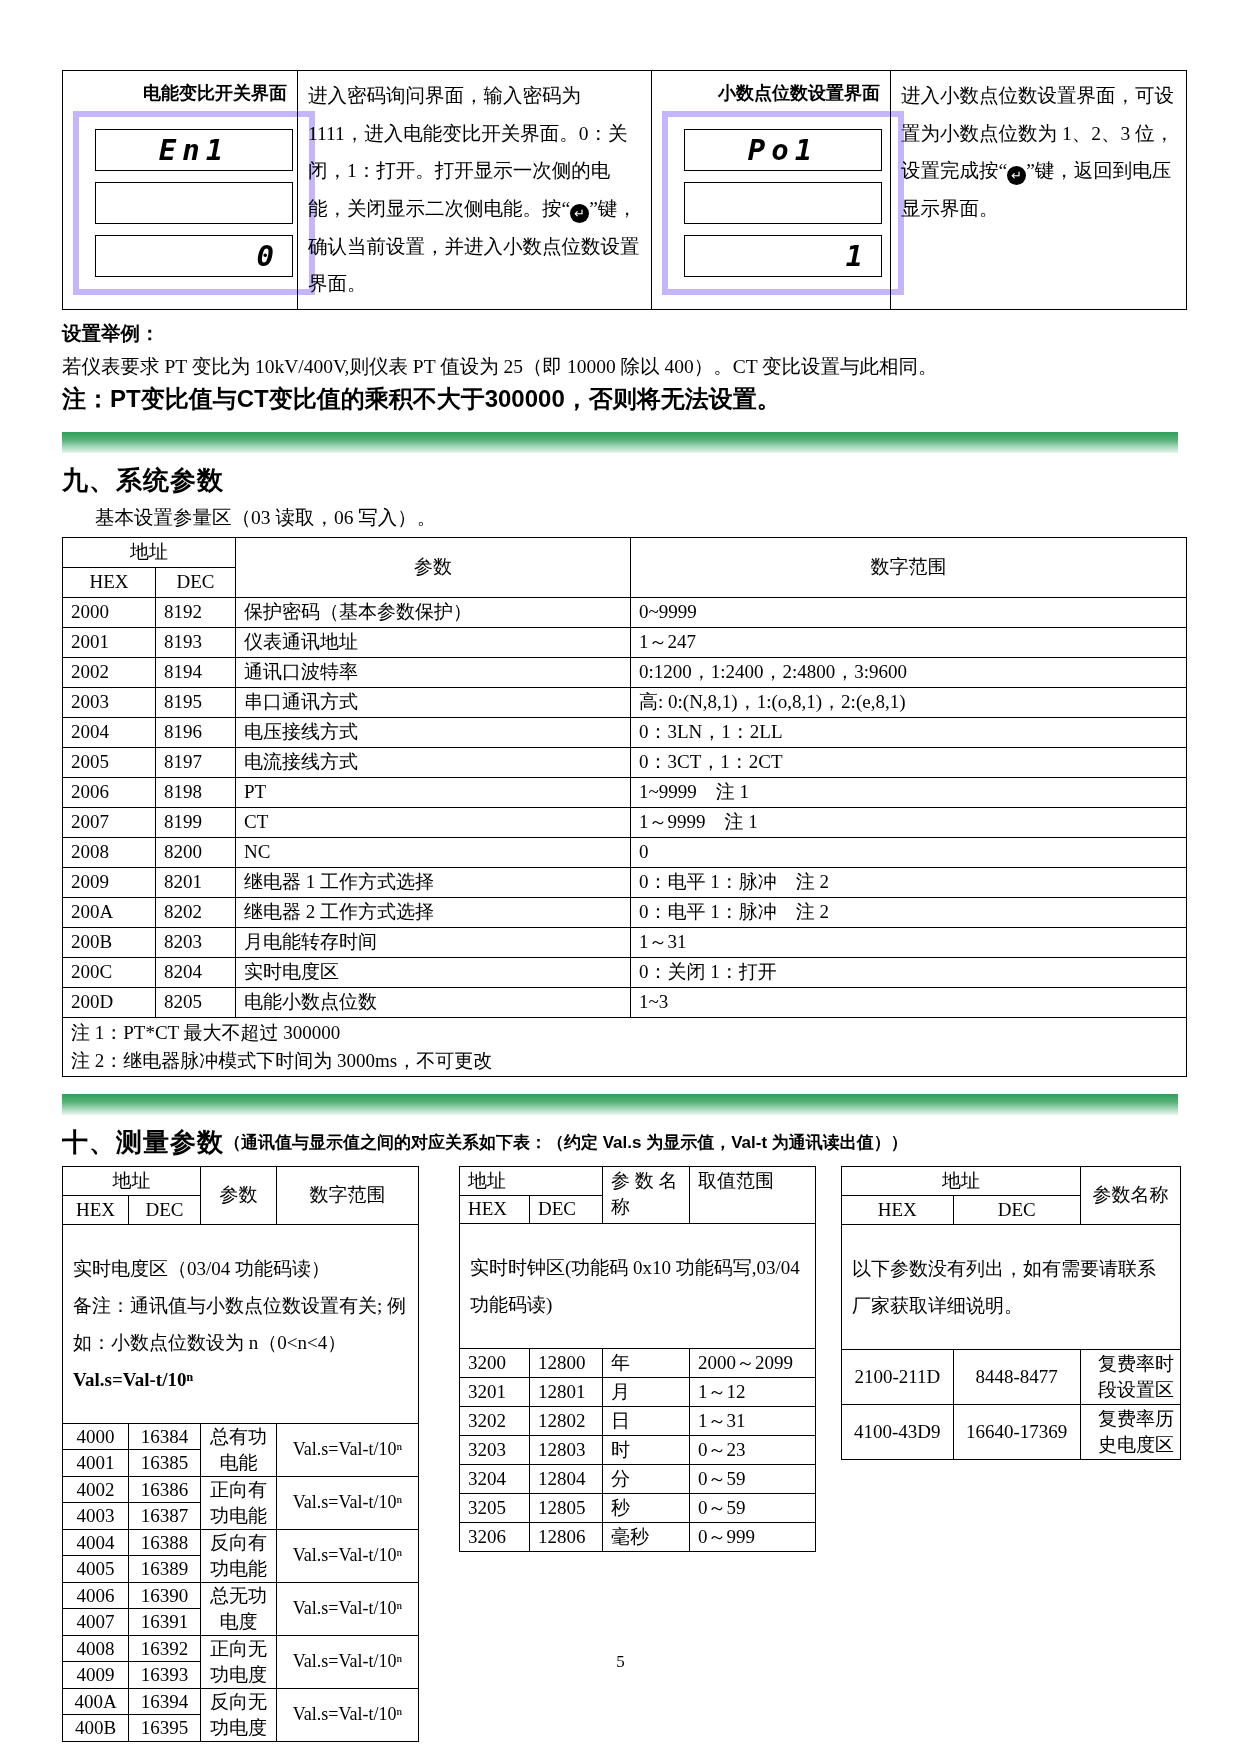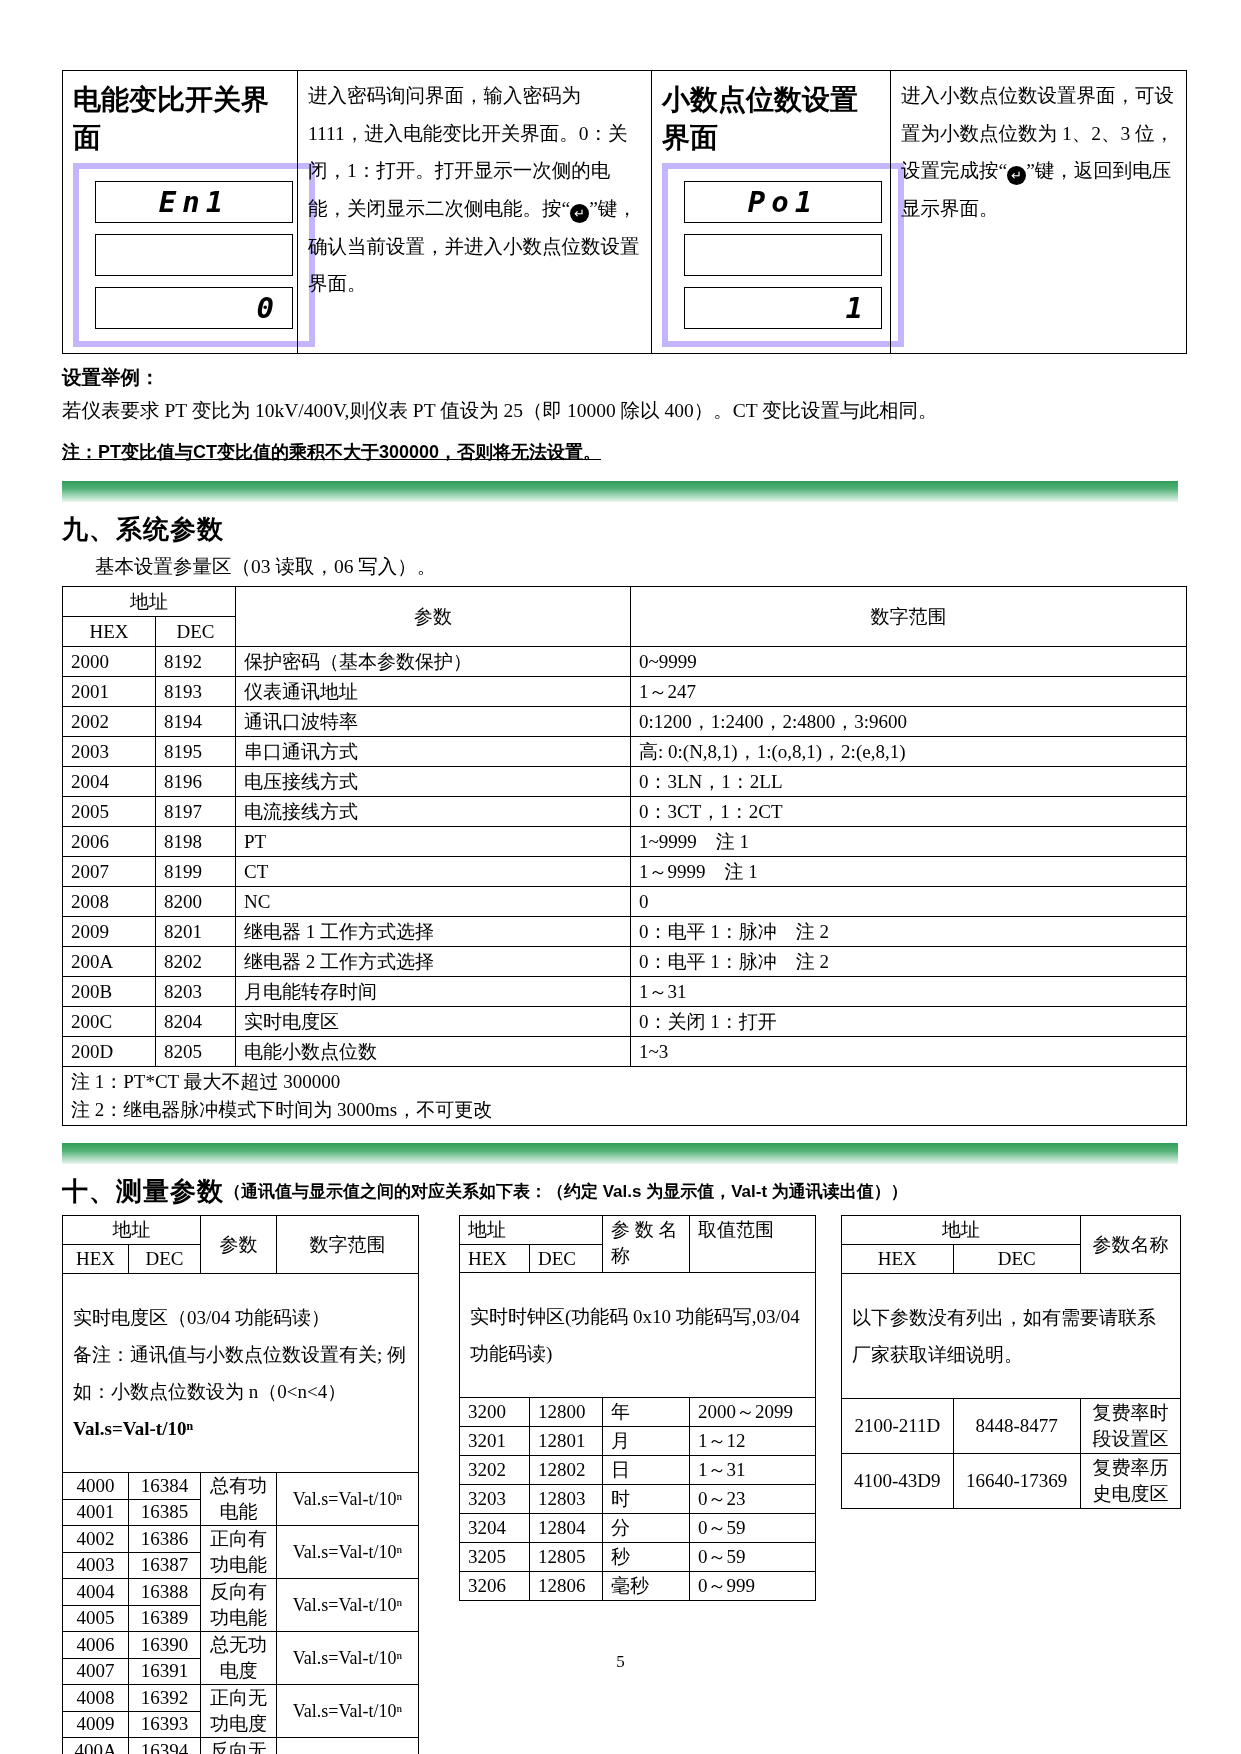--- a/index.html
+++ b/index.html
@@ -5,38 +5,38 @@
   html,body{margin:0;padding:0;background:#fff;}
   .page{position:relative;width:1241px;height:1754px;background:#fff;overflow:hidden;
         font-family:"Liberation Serif","DejaVu Serif",serif;color:#000;}
   .content{position:absolute;left:62px;top:70px;width:1124px;}
 
   
   table{border-collapse:collapse;table-layout:fixed;}
   .top-table{width:1124px;}
   .top-table td{border:1px solid #000;vertical-align:top;padding:6px 10px;}
   .panel-title{font-family:"Liberation Sans","DejaVu Sans",sans-serif;font-weight:bold;
-               font-size:28px;text-align:left;margin:4px 0 6px;}
+               font-size:18px;text-align:right;margin:4px 0 6px;}
   .lcd-outer{width:198px;height:148px;border:6px solid #c4b5fd;margin:4px auto 0;
              padding:12px 16px;box-sizing:content-box;display:flex;flex-direction:column;justify-content:space-between;}
   .lcd-cell{border:1px solid #000;height:40px;background:#fff;display:flex;align-items:center;}
   .lcd-digits{font-family:"DejaVu Sans Mono",monospace;font-weight:bold;font-style:italic;
               font-size:29px;letter-spacing:6px;width:100%;}
   .lcd-c{text-align:center;} .lcd-r{text-align:right;padding-right:12px;}
   .panel-desc{font-size:19.5px;line-height:1.93;margin:0;}
   .ekey{display:inline-block;width:19px;height:19px;border-radius:50%;background:#000;color:#fff;
         font-size:13px;line-height:19px;text-align:center;vertical-align:-3px;
         font-family:"DejaVu Sans",sans-serif;font-style:normal;}
 
   
   .ex-title{font-family:"Liberation Sans","DejaVu Sans",sans-serif;font-weight:bold;
             font-size:19.5px;margin:10px 0 2px;}
   .ex-line{font-size:19.5px;margin:6px 0 2px;}
   .ex-note{font-family:"Liberation Sans","DejaVu Sans",sans-serif;font-weight:bold;
-           font-size:18px;margin:16px 0 0;text-decoration:underline;}
+           font-size:24px;margin:3px 0 0;}
 
   
   .green-bar{width:1116px;height:21px;margin-top:17px;
              background:linear-gradient(180deg,#2f9e5a 0%,#55b277 38%,#a8d9bc 72%,#e9f6ee 100%);}
   .sec-h{font-family:"Liberation Sans","DejaVu Sans",sans-serif;font-weight:bold;
          font-size:26px;margin:10px 0 6px;letter-spacing:1px;}
   .sec-h .paren{font-size:17px;font-weight:bold;letter-spacing:0;vertical-align:3px;}
   .sec-sub{font-size:19.5px;margin:0 0 6px;text-indent:33px;}
 
   
@@ -55,21 +55,21 @@
   .energy-table td{height:23px;text-align:center;padding:0 3px;}
   .energy-table th{height:26px;text-align:center;}
   .energy-table .cap{text-align:left;height:auto;}
   .formula-cell{font-weight:bold;font-size:18px;}
   .cap .bold{font-weight:bold;}
   .clock-table{width:356px;margin-right:25px;}
   .clock-table td,.clock-table th{height:25px;text-align:left;padding:1px 8px;}
   .extra-table{width:340px;}
   .extra-table th{text-align:center;height:26px;}
   .extra-table td{height:24px;text-align:center;}
-  .extra-table td.pleft{text-align:center;padding:1px 6px;}
+  .extra-table td.pleft{text-align:right;padding:1px 6px;}
   .extra-table .cap{text-align:left;}
   .page-num{position:absolute;left:0;right:0;top:1652px;text-align:center;font-size:17px;}
 </style>
 </head>
 <body>
 
 <div class="page">
   <div class="content">
 
     <table class="top-table">

